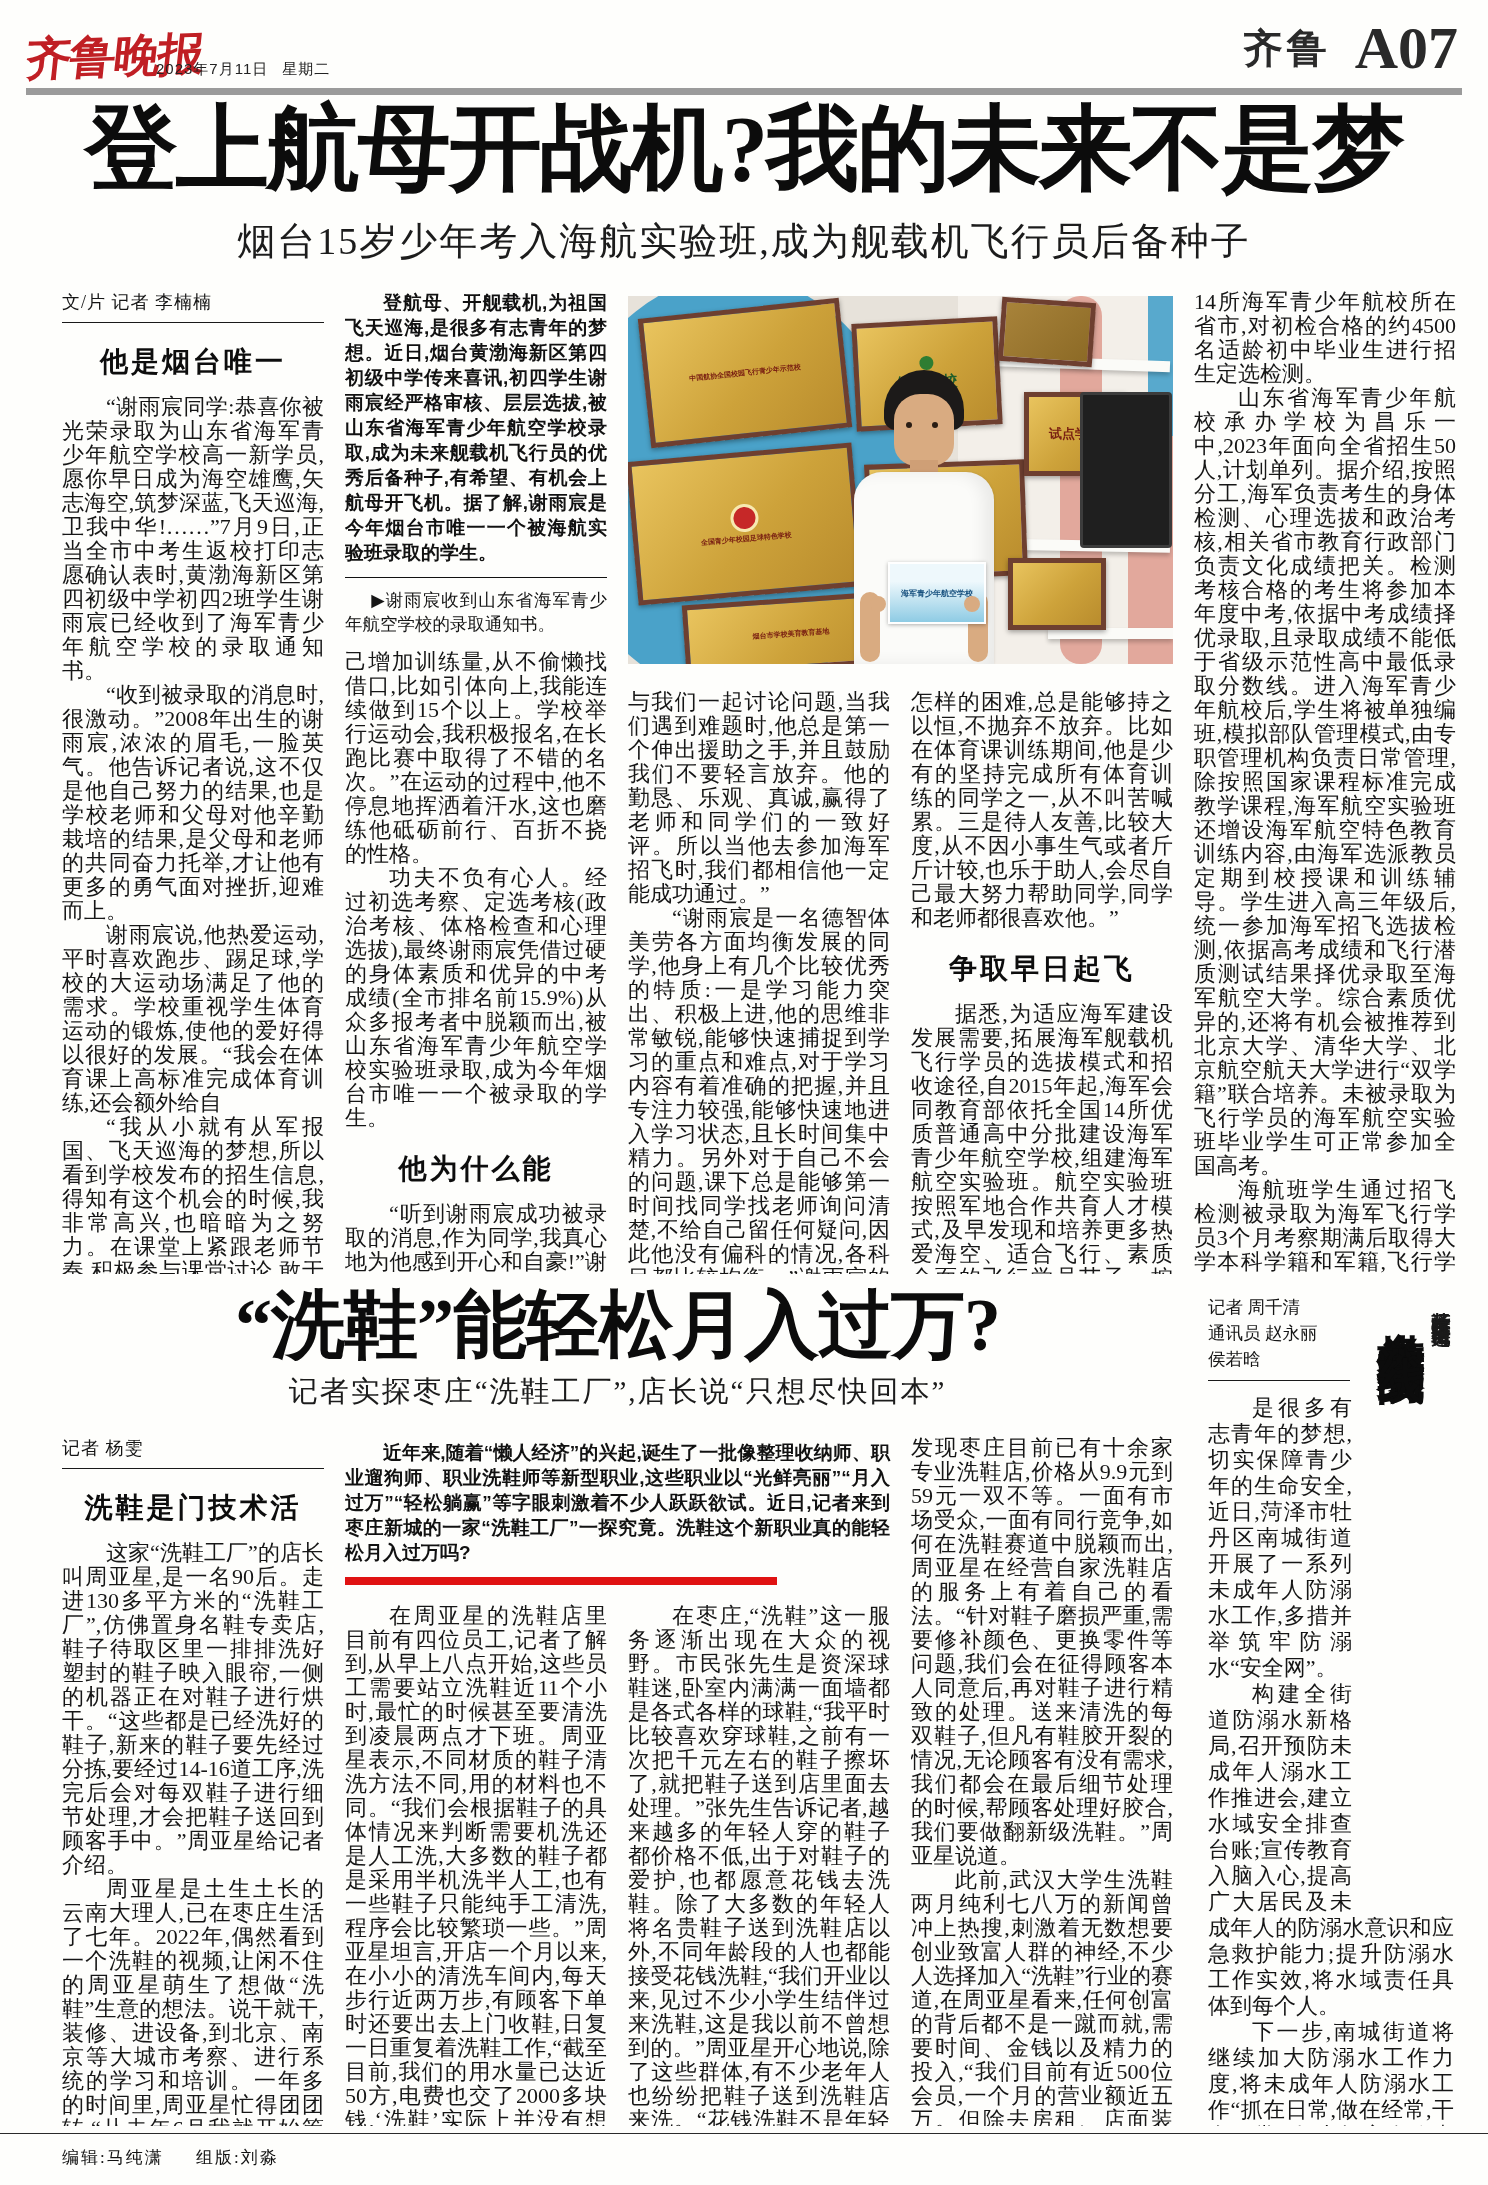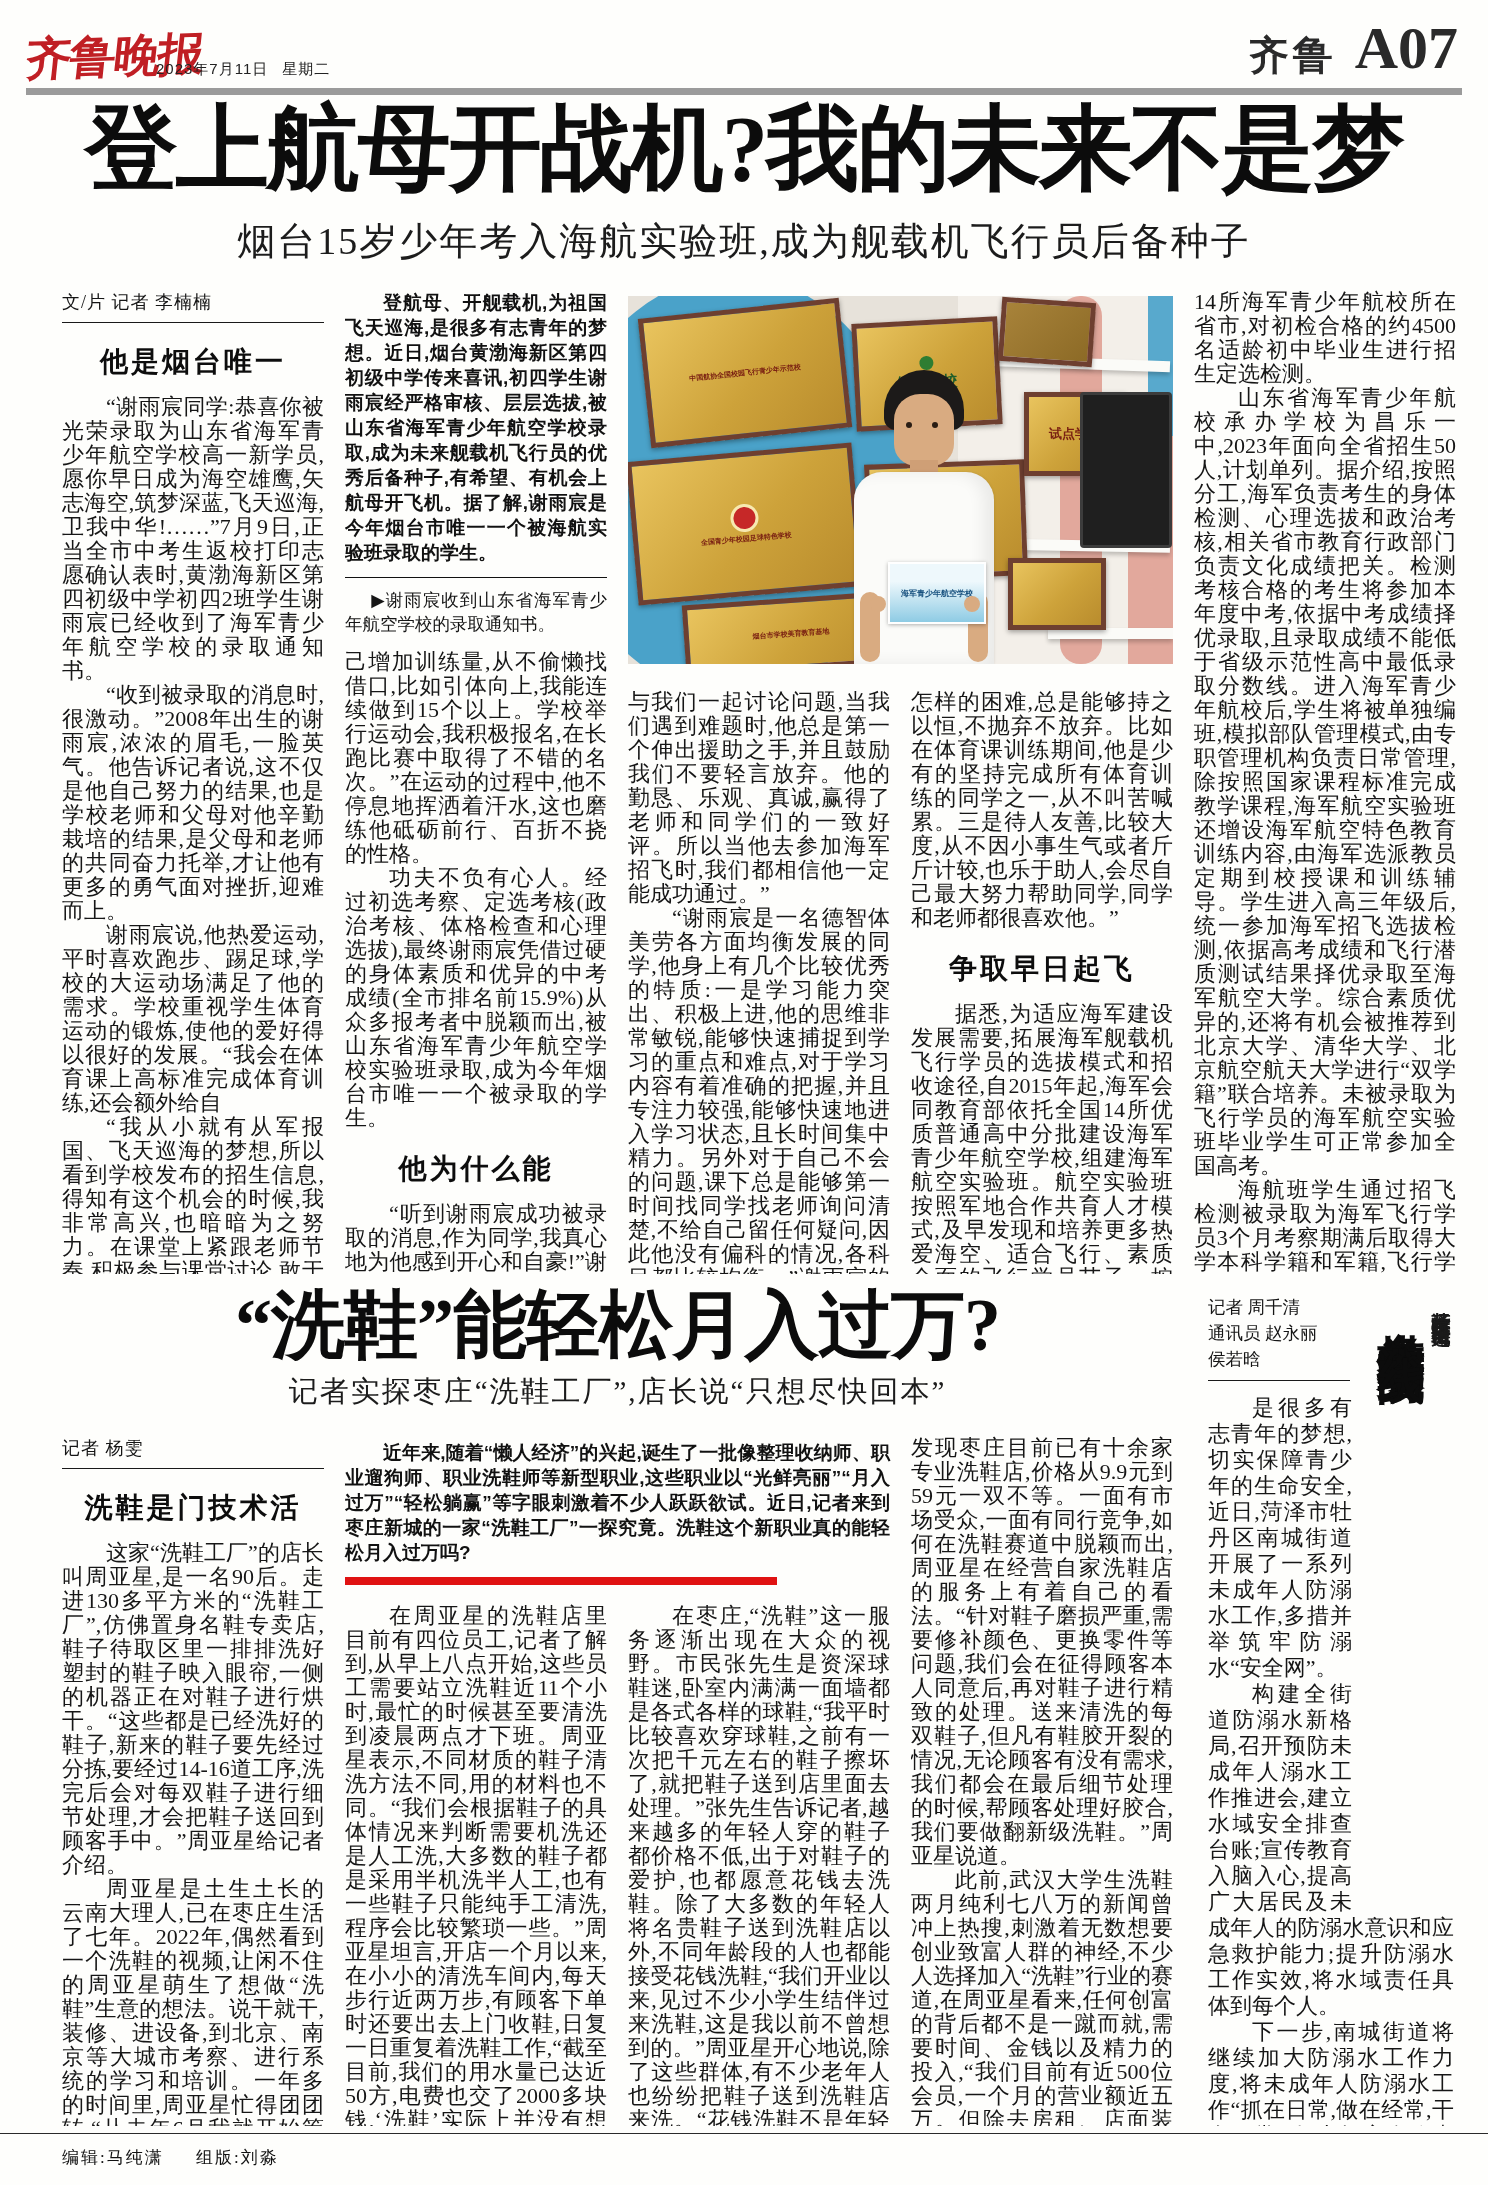--- a/index.html
+++ b/index.html
@@ -10,21 +10,21 @@
   html,body{margin:0;padding:0;background:#888;}
   .page{position:relative;width:1488px;height:2185px;background:#fefefc;margin:0 auto;
         font-family:var(--serif);color:#151515;overflow:hidden;}
   .abs{position:absolute;}
 
   
   .logo{left:26px;top:26px;font-size:46px;font-weight:900;color:var(--logo_red);
         transform:skewX(-8deg) rotate(-2deg);letter-spacing:-2px;font-family:var(--serif);}
   .dateline{left:156px;top:60px;font-size:15px;font-family:var(--sans);color:#222;letter-spacing:1px;}
   .dateline span{margin-right:14px;}
-  .sectionbox{right:30px;top:14px;display:flex;align-items:flex-end;gap:18px;}
+  .sectionbox{right:30px;top:14px;display:flex;align-items:center;gap:24px;}
   .sectionname{font-size:40px;font-weight:900;color:#2a2a2a;letter-spacing:4px;}
   .pageno{font-size:60px;font-weight:900;color:#2a2a2a;font-family:var(--serif);}
   .graybar{left:26px;right:26px;top:88px;height:7px;background:var(--bar_gray);}
 
   
   .a1-headline{left:0;right:0;top:100px;text-align:center;font-size:93px;font-weight:900;
                line-height:1.05;letter-spacing:-2px;color:#0c0c0c;}
   .a1-dek{left:0;right:0;top:216px;text-align:center;font-size:38px;font-weight:500;
           letter-spacing:2px;color:#1c1c1c;}
 

